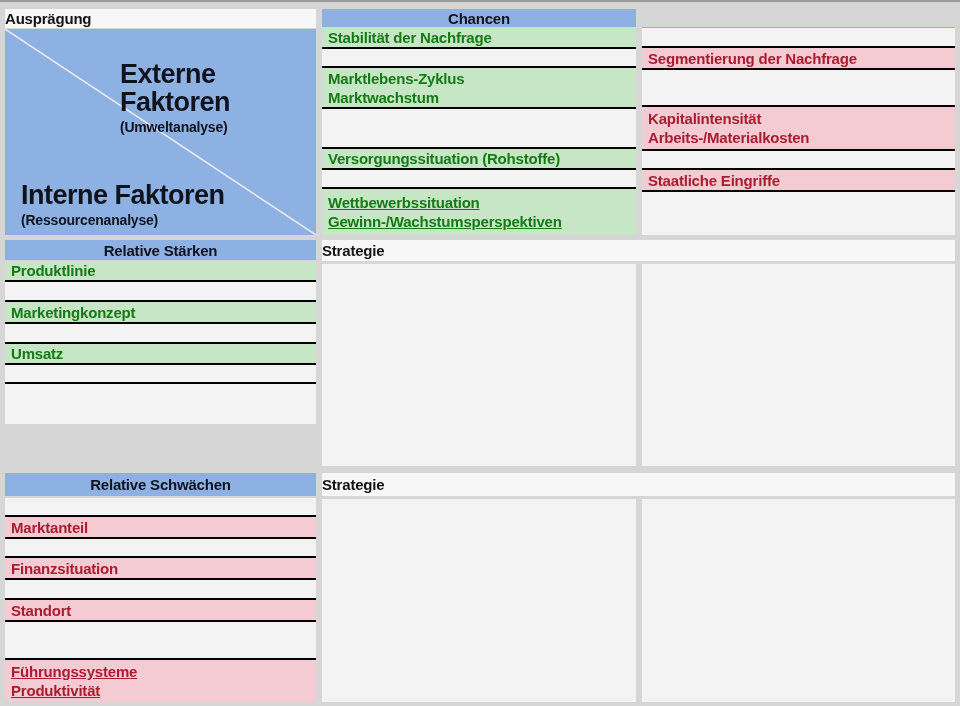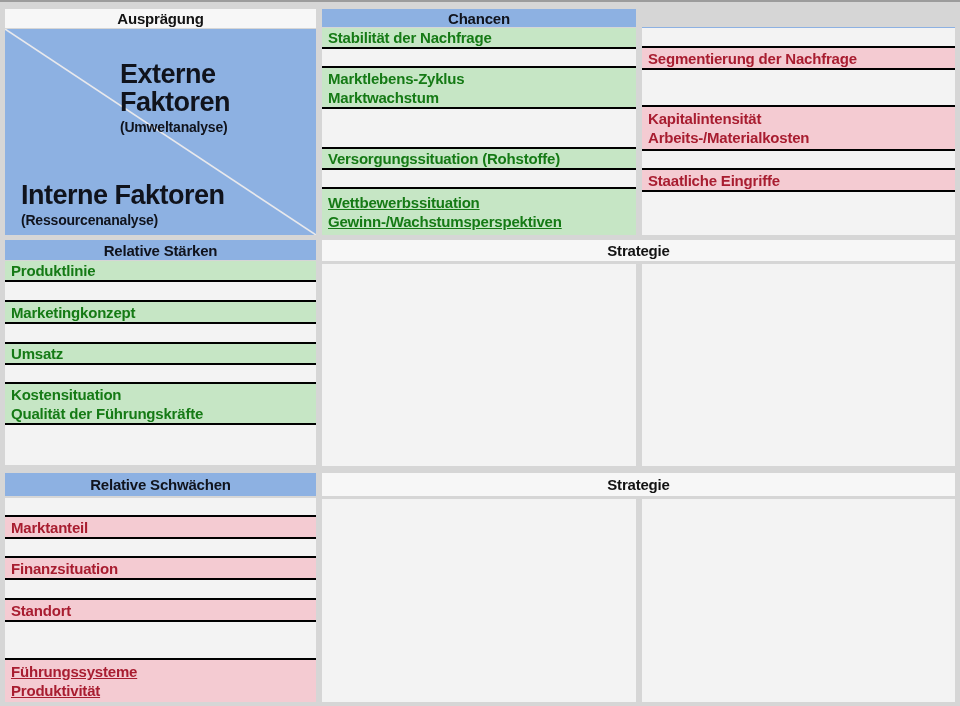--- a/index.html
+++ b/index.html
@@ -13,21 +13,21 @@
     width:960px;height:706px;
     background:var(--page-bg,#d6d6d6);
     overflow:hidden;
     border-top:2px solid #9c9c9c;
     box-sizing:border-box;
   }
   .panel{position:absolute;box-sizing:border-box;}
   .strip-header{
     background:var(--strip-bg,#f7f7f7);
     color:var(--text-dark,#131313);
-    display:flex;align-items:center;justify-content:center;
+    display:flex;align-items:center;
     font-size:15px;letter-spacing:-0.2px;
   }
   .blue-header{
     background:var(--header-blue,#8db1e2);
     color:#10131c;
     display:flex;align-items:center;justify-content:center;
     font-size:15px;letter-spacing:-0.2px;
   }
   .matrix-box{
     background:var(--header-blue,#8db1e2);
@@ -108,22 +108,20 @@
   <div class="panel blue-header" style="left:5px;top:238px;width:311px;height:20px;">
     <span>Relative Stärken</span>
   </div>
   <div class="panel rows" style="left:5px;top:259px;width:311px;height:204px;">
       <div class="row green" style="height: 21px;">Produktlinie</div>
       <div class="row empty" style="height: 20px;"></div>
       <div class="row green" style="height: 22px;">Marketingkonzept</div>
       <div class="row empty" style="height: 20px;"></div>
       <div class="row green" style="height: 21px;">Umsatz</div>
       <div class="row empty" style="height: 19px;"></div>
-      <div class="row green" style="height: 41px;">Kostensituation
-Qualität der Führungskräfte</div>
       <div class="row empty" style="height: 40px;"></div>
     </div>
 
   <div class="panel strip-header" style="left:322px;top:238px;width:633px;height:21px;">
     <span>Strategie</span>
   </div>
   <div class="panel strategy-box" style="left:322px;top:262px;width:314px;height:202px;"></div>
   <div class="panel strategy-box" style="left:642px;top:262px;width:313px;height:202px;"></div>
 
   <div class="panel blue-header" style="left:5px;top:471px;width:311px;height:23px;">

